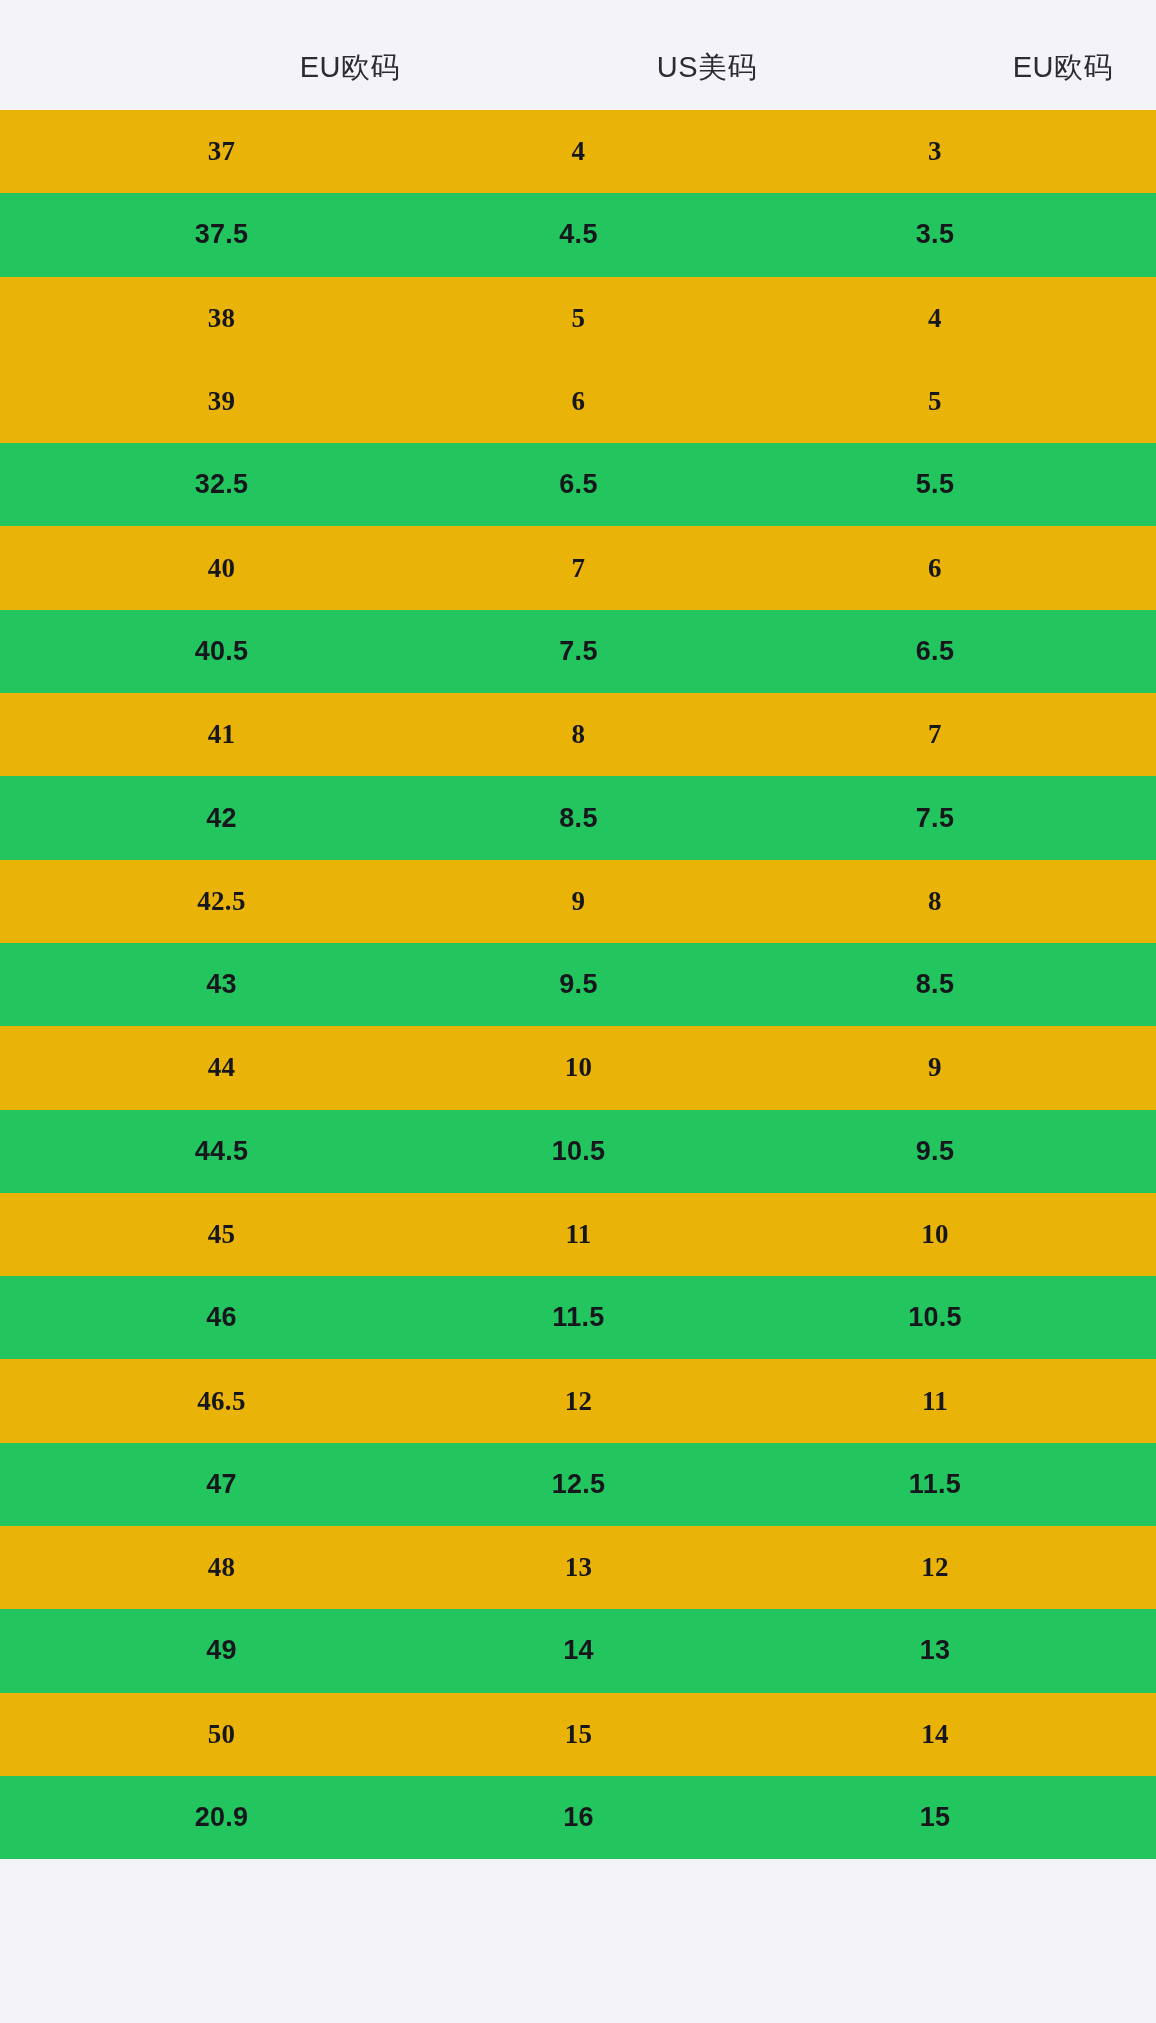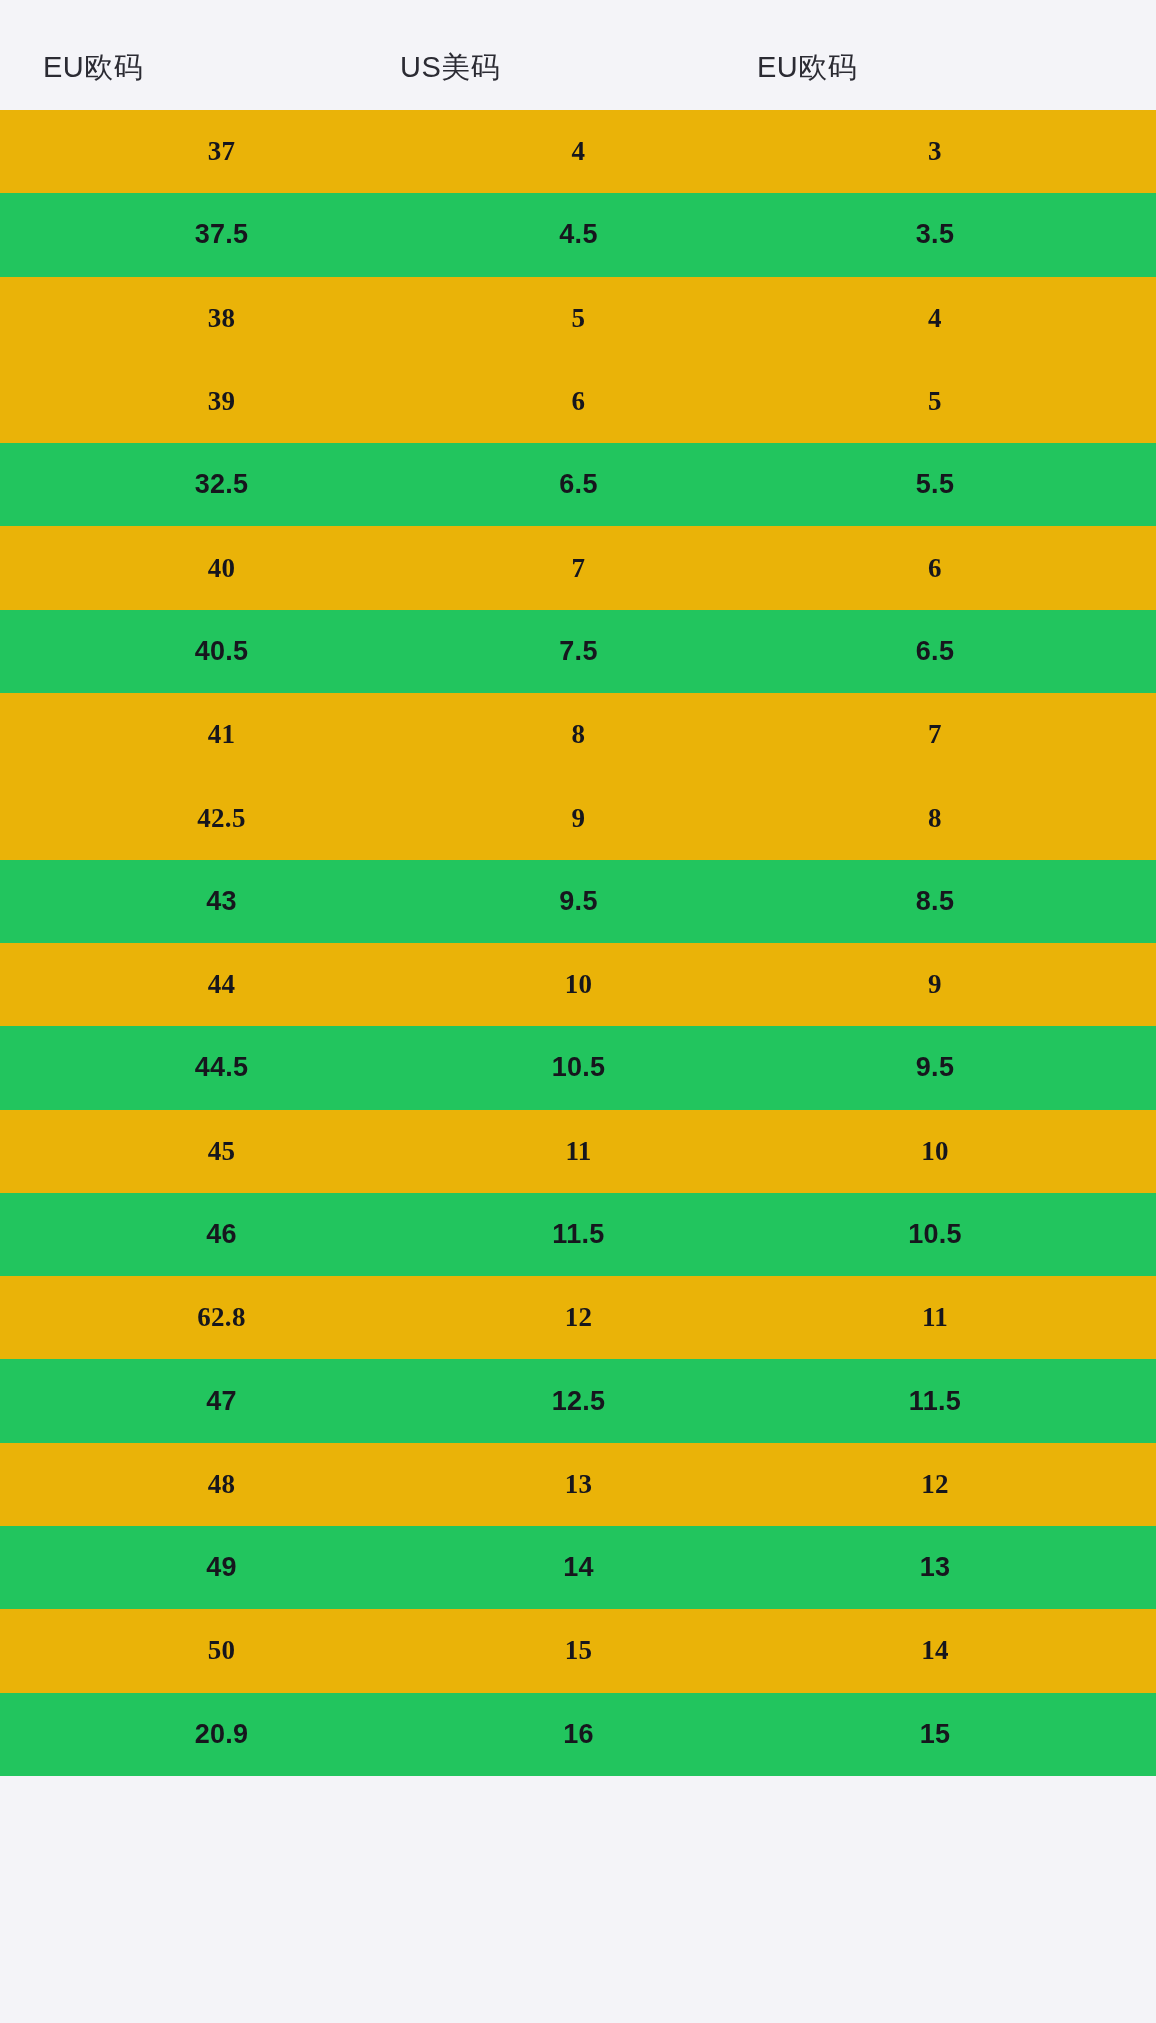--- a/index.html
+++ b/index.html
@@ -37,21 +37,21 @@
 
   .header-row th {
     padding: 0;
     margin: 4px;
     font-weight: 400;
     font-size: 29px;
     line-height: 1;
     color: #2b2b33;
     vertical-align: bottom;
     padding-bottom: 28px;
-    text-align: left;
+    text-align: right;
     letter-spacing: 0.5px;
   }
 
   th.pad-cell, td.pad-cell {
     padding: 0;
     width: 43px;
     background: transparent !important;
   }
 
   .body-row {
@@ -154,20 +154,27 @@
           <td class="col-cell-uk">6.5</td>
           <td class="pad-cell"></td>
         </tr>
         <tr class="body-row odd">
           <td class="pad-cell"></td>
           <td class="col-cell-eu">41</td>
           <td class="col-cell-us">8</td>
           <td class="col-cell-uk">7</td>
           <td class="pad-cell"></td>
         </tr>
+        <tr class="body-row even">
+          <td class="pad-cell"></td>
+          <td class="col-cell-eu">42</td>
+          <td class="col-cell-us">8.5</td>
+          <td class="col-cell-uk">7.5</td>
+          <td class="pad-cell"></td>
+        </tr>
         <tr class="body-row odd">
           <td class="pad-cell"></td>
           <td class="col-cell-eu">42.5</td>
           <td class="col-cell-us">9</td>
           <td class="col-cell-uk">8</td>
           <td class="pad-cell"></td>
         </tr>
         <tr class="body-row even">
           <td class="pad-cell"></td>
           <td class="col-cell-eu">43</td>
@@ -198,21 +205,21 @@
         </tr>
         <tr class="body-row even">
           <td class="pad-cell"></td>
           <td class="col-cell-eu">46</td>
           <td class="col-cell-us">11.5</td>
           <td class="col-cell-uk">10.5</td>
           <td class="pad-cell"></td>
         </tr>
         <tr class="body-row odd">
           <td class="pad-cell"></td>
-          <td class="col-cell-eu">62.8</td>
+          <td class="col-cell-eu">46.5</td>
           <td class="col-cell-us">12</td>
           <td class="col-cell-uk">11</td>
           <td class="pad-cell"></td>
         </tr>
         <tr class="body-row even">
           <td class="pad-cell"></td>
           <td class="col-cell-eu">47</td>
           <td class="col-cell-us">12.5</td>
           <td class="col-cell-uk">11.5</td>
           <td class="pad-cell"></td>

